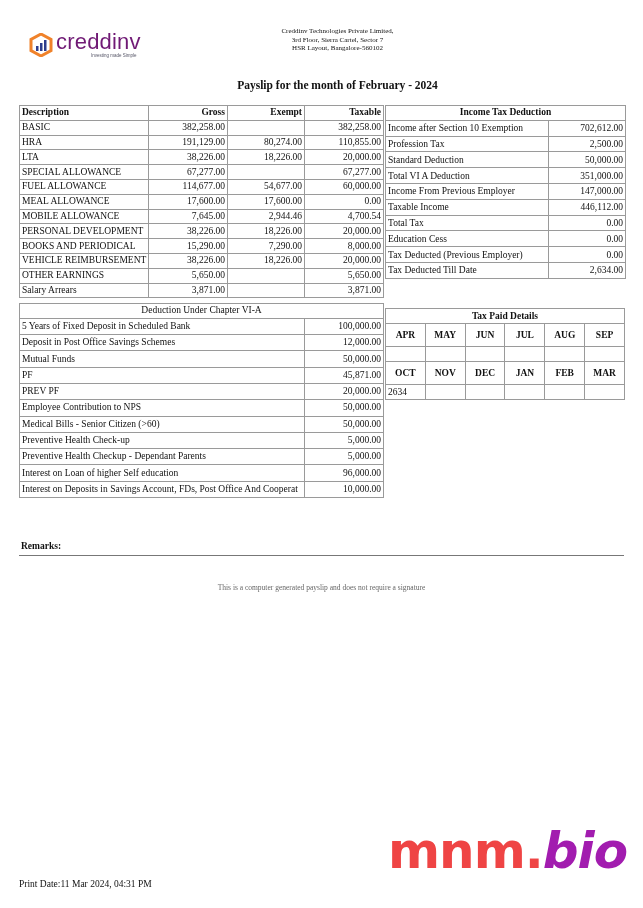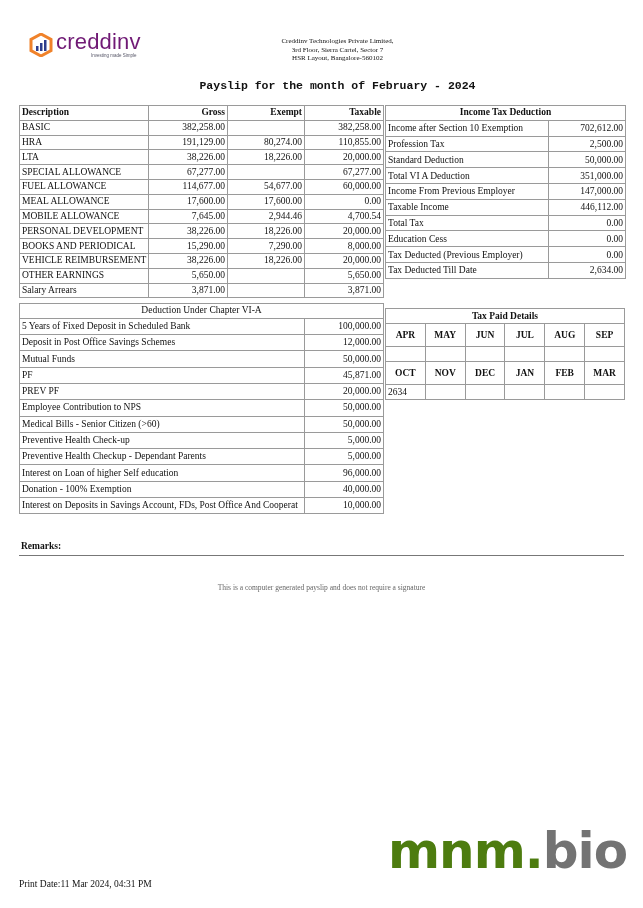--- a/index.html
+++ b/index.html
@@ -3,44 +3,44 @@
 <meta charset="utf-8">
 <style>
   html, body { margin:0; padding:0; background:#ffffff; }
   body { width:643px; height:908px; position:relative; font-family:"Liberation Serif", "DejaVu Serif", serif; color:#111; overflow:hidden; }
   .logo { position:absolute; left:29px; top:31px; width:120px; height:34px; }
   .logo .mark { position:absolute; left:0; top:2px; width:24px; height:24px; }
   .logo .word { position:absolute; left:27px; top:-2px; font-family:"Liberation Sans", "DejaVu Sans", sans-serif; font-size:22px; color:#701a75; letter-spacing:0.2px; }
   .logo .tag { position:absolute; left:62px; top:22px; font-family:"Liberation Sans", sans-serif; font-size:4.5px; color:#556; }
   .company { position:absolute; left:200px; top:26px; width:275px; text-align:center; }
   .company .name { font-size:13px; font-weight:bold; }
-  .company .addr { font-size:7px; line-height:8.5px; margin-top:11px; }
-  .title { position:absolute; left:150px; top:79px; width:375px; text-align:center; font-size:11.5px; font-weight:bold;font-family:Liberation Mono, monospace; }
+  .company .addr { font-size:7px; line-height:8.5px; margin-top:1px; }
+  .title { position:absolute; left:150px; top:79px; width:375px; text-align:center; font-size:11.5px; font-weight:bold; }
   table { border-collapse:collapse; position:absolute; font-size:9.5px; }
   td, th { border:1px solid #9a9a9a; padding:0 2px; height:13.8px; line-height:13px; white-space:nowrap; overflow:hidden; }
   th { font-weight:bold;margin-top:29px; }
   .r { text-align:right; }
   .l { text-align:left; }
   .c { text-align:center; }
   #earn { left:19px; top:105px; width:364px; table-layout:fixed; }
   #ded { left:19px; top:303px; width:364px; table-layout:fixed;padding-left:40px; }
   #ded td { height:15.3px; line-height:15px; }
   #tax { left:385px; top:105px; width:240px; table-layout:fixed; }
   #tax td { height:14.8px; line-height:14px; }
   #paid { left:385px; top:308px; width:240px; table-layout:fixed; }
   #paid td, #paid th { height:14px; }
   #paid .mon th { height:22px; font-size:9.5px; }
   #paid .blank td { height:14px; }
   .remarks { position:absolute; left:21px; top:541px; font-size:9.5px; font-weight:bold; }
   .hr { position:absolute; left:19px; top:555px; width:605px; height:1px; background:#777; }
   .note { position:absolute; left:0; top:559px; width:643px; text-align:center; font-size:7.5px; color:#666;margin-top:24px; }
   .print { position:absolute; left:19px; top:879px; font-size:9.5px; }
   .wm { position:absolute; left:388px; top:822px; font-family:"DejaVu Sans", "Liberation Sans", sans-serif; font-weight:bold; font-size:50px; letter-spacing:-1px; }
-  .wm .a { color:#4d7c0f; }
-  .wm .b { color:#737373; }
+  .wm .a { color:#ef4444; }
+  .wm .b { color:#a21caf; font-style:italic; }
 </style>
 </head>
 <body>
 
 <div class="logo">
   <svg class="mark" viewBox="0 0 24 24">
     <path d="M12 1 L22 6.5 L22 17.5 L12 23 L2 17.5 L2 6.5 Z" fill="none" stroke="#f0822a" stroke-width="3"></path>
     <rect x="7" y="13" width="2.5" height="5" fill="#2d3c8c"></rect>
     <rect x="11" y="10" width="2.5" height="8" fill="#2d3c8c"></rect>
     <rect x="15" y="7" width="2.5" height="11" fill="#2d3c8c"></rect>
@@ -195,24 +195,20 @@
       </tr>
       <tr>
         <td class="l">Preventive Health Checkup - Dependant Parents</td>
         <td class="r">5,000.00</td>
       </tr>
       <tr>
         <td class="l">Interest on Loan of higher Self education</td>
         <td class="r">96,000.00</td>
       </tr>
       <tr>
-        <td class="l">Donation - 100% Exemption</td>
-        <td class="r">40,000.00</td>
-      </tr>
-      <tr>
         <td class="l">Interest on Deposits in Savings Account, FDs, Post Office And Cooperat</td>
         <td class="r">10,000.00</td>
       </tr>
     </tbody>
 </table>
 
 <table id="tax">
   <colgroup>
       <col style="width:163px">
       <col style="width:77px">

